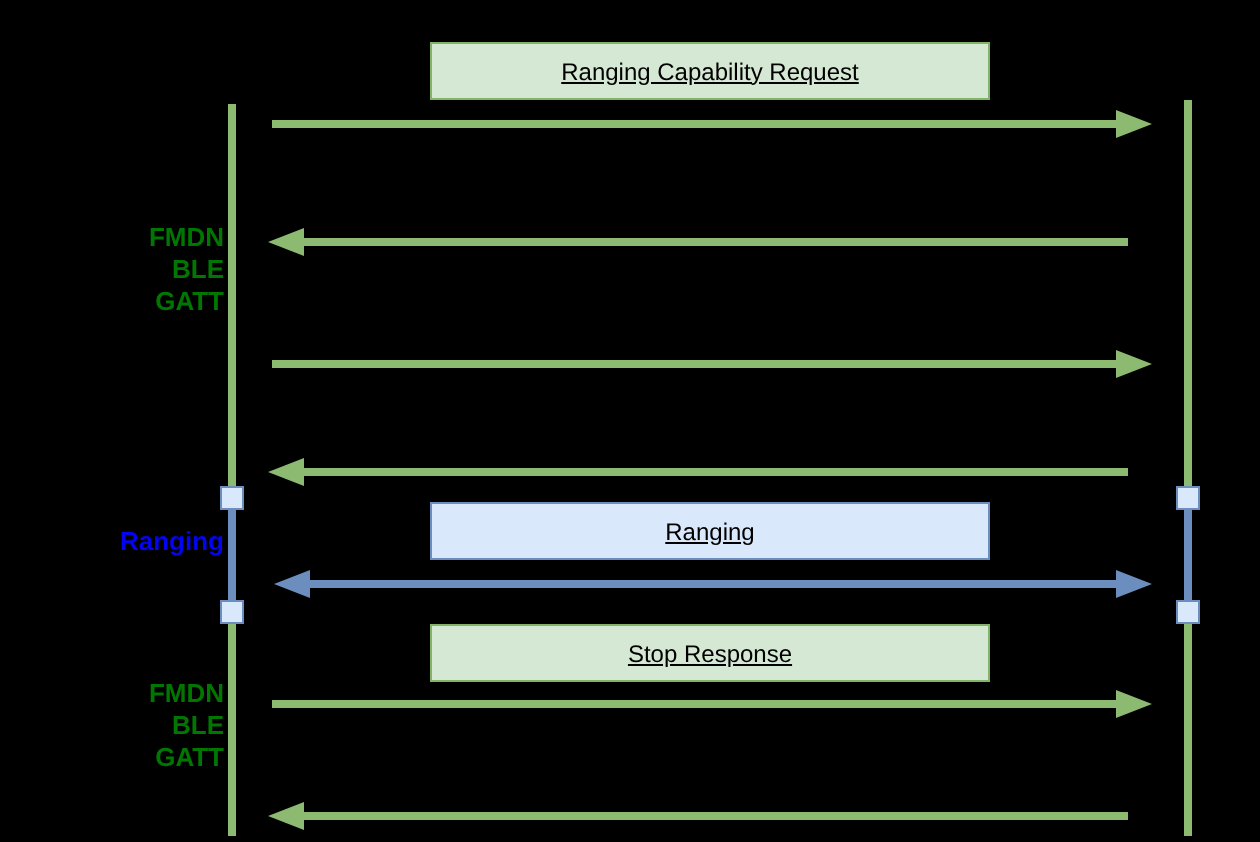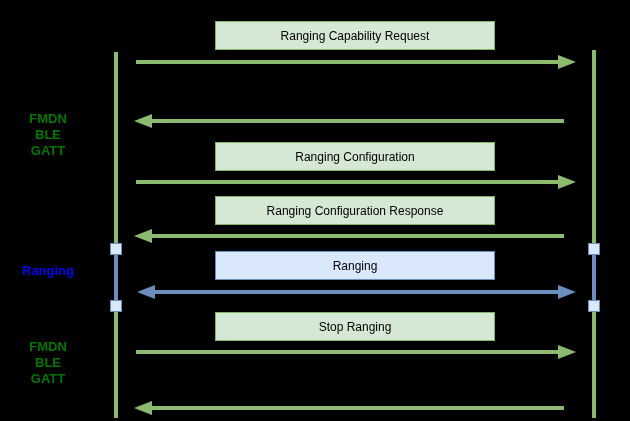--- a/index.html
+++ b/index.html
@@ -11,20 +11,21 @@
   }
   
   .msg-box {
     position:absolute; left:215px; width:278px; height:27px;
     border:1.5px solid var(--green_stroke);
     background:var(--green_fill);
     color:var(--box_text);
     font-size:12px;
     display:flex; align-items:center; justify-content:center;
     white-space:nowrap;
+    text-decoration:underline;
   }
   .msg-box.blue { background:var(--blue_fill); border-color:var(--blue_stroke); }
   
   .shaft { position:absolute; height:4px; background:var(--green_line); }
   .shaft.blue { background:var(--blue_stroke); }
   .head { position:absolute; width:0; height:0;
           border-top:7px solid transparent; border-bottom:7px solid transparent; }
   .head.r { border-left:18px solid var(--green_line); }
   .head.l { border-right:18px solid var(--green_line); }
   .head.r.blue { border-left-color:var(--blue_stroke); }
@@ -32,22 +33,22 @@
   
   .lifeline { position:absolute; width:4px; background:var(--green_line); }
   .lifeline-seg-blue { position:absolute; width:4px; background:var(--blue_stroke); }
   .activation {
     position:absolute; width:10px; height:10px;
     border:1.5px solid var(--blue_stroke);
     background:var(--blue_fill);
   }
   
   .side-label {
-    position:absolute; left:8px; width:80px;
-    text-align:center; font-weight:bold;
+    position:absolute; left:32px; width:80px;
+    text-align:right; font-weight:bold;
     font-size:13px; line-height:16px;
   }
   .side-label.green { color:var(--label_green); }
   .side-label.blue  { color:var(--label_blue); }
 </style>
 </head>
 <body>
 
 <div class="stage">
 
@@ -75,33 +76,31 @@
   <div class="activation" style="left:588px;top:243px"></div>
   <div class="activation" style="left:588px;top:300px"></div>
 
   <div class="msg-box" style="top:21px">Ranging Capability Request</div>
   <div class="shaft" style="left:136px;top:60px;width:422px"></div>
   <div class="head r" style="left:558px;top:55px"></div>
 
   <div class="head l" style="left:134px;top:114px"></div>
   <div class="shaft" style="left:152px;top:119px;width:412px"></div>
 
-  <div class="msg-box" style="top:142px">Ranging Configuration</div>
   <div class="shaft" style="left:136px;top:180px;width:422px"></div>
   <div class="head r" style="left:558px;top:175px"></div>
 
-  <div class="msg-box" style="top:196px">Ranging Configuration Response</div>
   <div class="head l" style="left:134px;top:229px"></div>
   <div class="shaft" style="left:152px;top:234px;width:412px"></div>
 
   <div class="msg-box blue" style="top:251px">Ranging</div>
   <div class="head l blue" style="left:137px;top:285px"></div>
   <div class="shaft blue" style="left:155px;top:290px;width:403px"></div>
   <div class="head r blue" style="left:558px;top:285px"></div>
 
-  <div class="msg-box" style="top:312px">Stop Ranging</div>
+  <div class="msg-box" style="top:312px">Stop Response</div>
   <div class="shaft" style="left:136px;top:350px;width:422px"></div>
   <div class="head r" style="left:558px;top:345px"></div>
 
   <div class="head l" style="left:134px;top:401px"></div>
   <div class="shaft" style="left:152px;top:406px;width:412px"></div>
 
 </div>
 
 </body></html>

